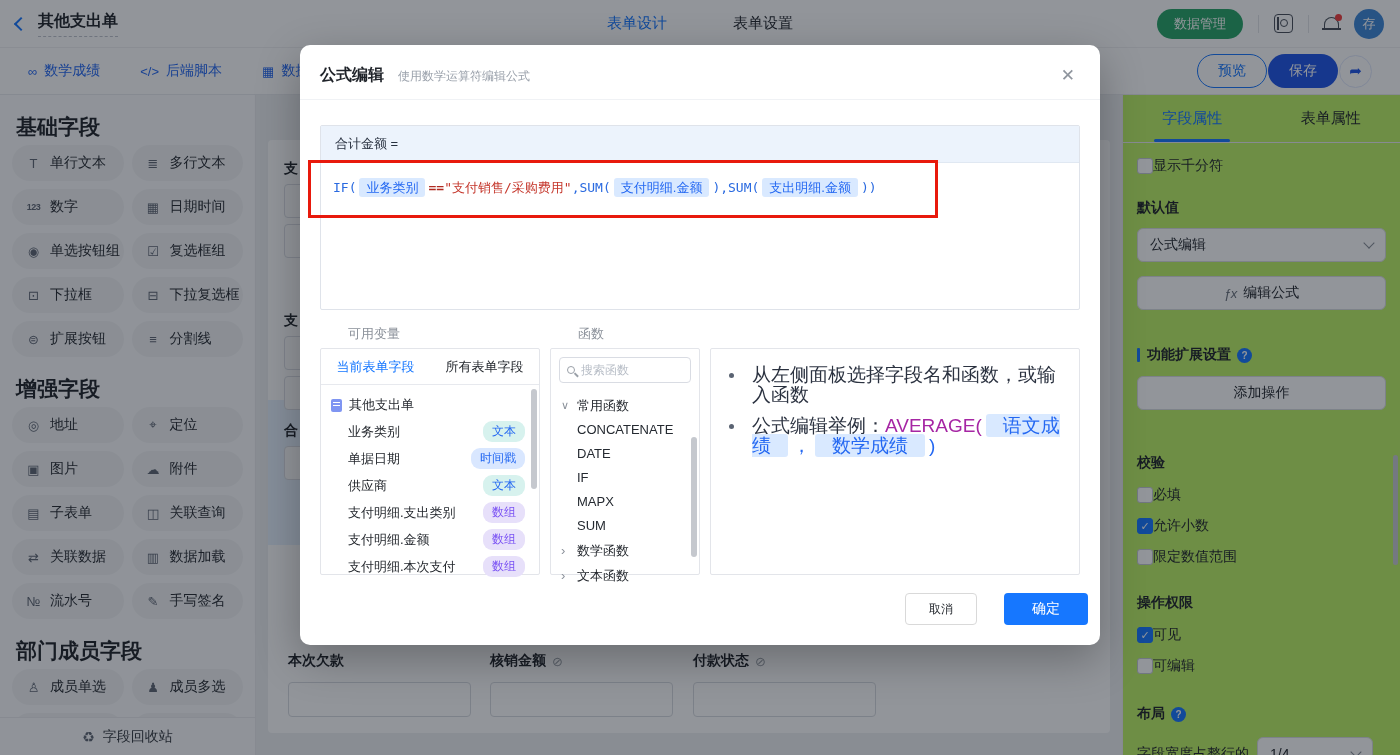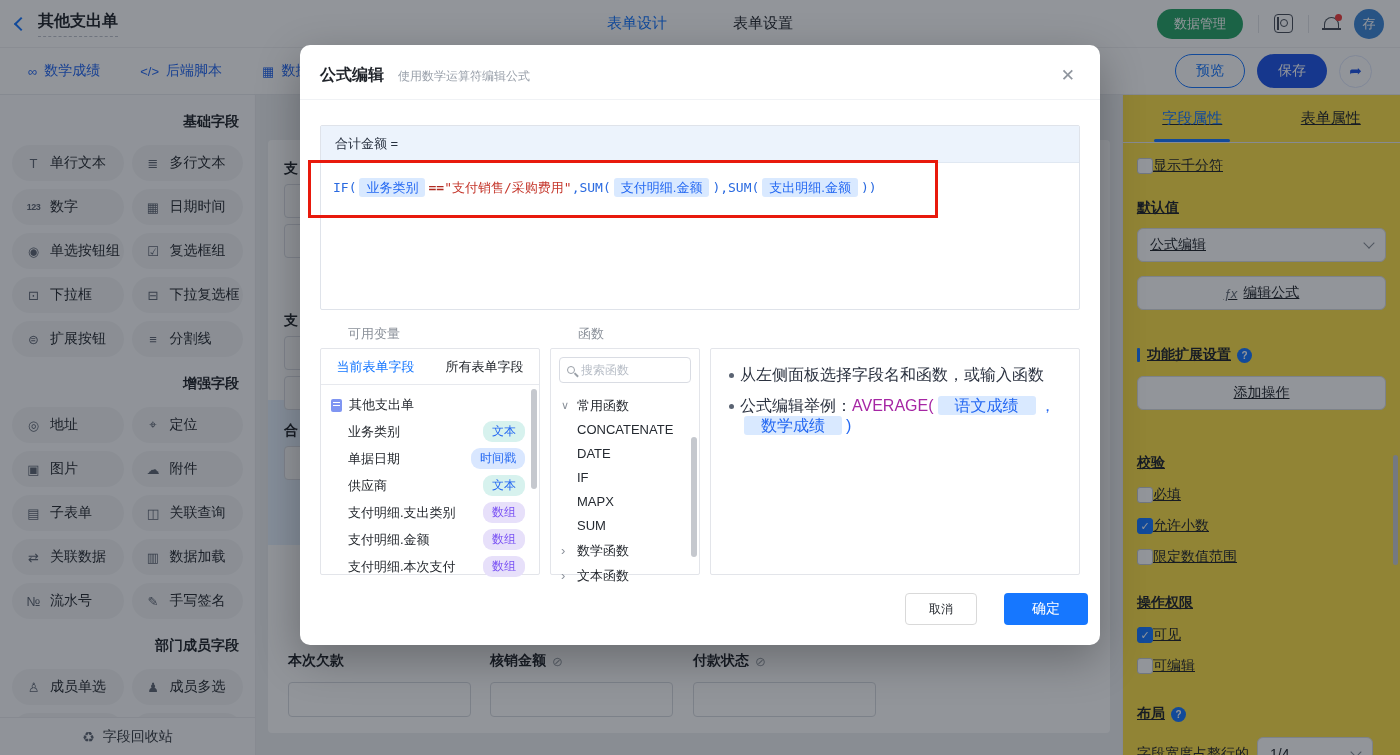--- a/index.html
+++ b/index.html
@@ -28,50 +28,50 @@
   .icon-bell { display:block; width:15px; height:13px; border:1.6px solid #474e58; border-bottom:none; border-radius:8px 8px 1px 1px; }
   .icon-bell::after { content:""; position:absolute; left:-2px; right:-2px; bottom:0; height:1.6px; background:#474e58; }
   .bell-dot { position:absolute; top:-3px; right:-3px; width:7px; height:7px; border-radius:50%; background:#f23c3c; }
   .avatar { width:30px; height:30px; border-radius:50%; background:#3d87d8; color:#fff; font-size:13px;
     display:flex; align-items:center; justify-content:center; cursor:pointer; }
   
   .toolbar { position:absolute; top:48px; left:0; right:0; height:47px; background:#fff;
     display:flex; align-items:center; padding:0 28px; border-bottom:1px solid #e9ebee; }
   .tb-item { display:flex; align-items:center; gap:7px; color:#2468f2; font-size:14px; margin-right:40px; cursor:pointer; }
   .tb-ic { font-size:13px; }
-  .toolbar-right { margin-left:auto; display:flex; align-items:center; gap:12px; }
+  .toolbar-right { margin-left:auto; display:flex; align-items:center; gap:1px; }
   .btn-preview { background:#fff; border:1px solid #1677ff; color:#1677ff; border-radius:17px; padding:7px 20px; font-size:14px; cursor:pointer; }
   .btn-save { background:#1e55e8; border:none; color:#fff; border-radius:17px; padding:8px 21px; font-size:14px; cursor:pointer; }
   .btn-share { width:33px; height:33px; border-radius:50%; background:#fff; border:1px solid #dfe7fb; color:#1e55e8;
     display:flex; align-items:center; justify-content:center; cursor:pointer; }
   .share-ic::after { content:"➦"; font-size:15px; color:#1e55e8; }
   
   .sidebar { position:absolute; top:95px; left:0; bottom:0; width:256px; background:#fcfcfd;
     border-right:1px solid #ececee; padding:0 12px; overflow:hidden; }
-  .sec-title { font-size:14px; font-weight:700; margin:18px 4px 12px; height:20px;text-align:right; }
+  .sec-title { font-size:21px; font-weight:700; margin:18px 4px 12px; height:20px; }
   .pill-grid { display:grid; grid-template-columns:1fr 1fr; gap:8px; }
   .fpill { height:36px; background:#f2f3f5; border-radius:18px; display:flex; align-items:center; gap:8px;
     padding-left:13px; font-size:14px; color:#272b31; cursor:grab; }
   .fpill .ic { width:17px; text-align:center; color:#5f6673; font-size:13px; flex:none; }
   .ic-123 { font-size:9px !important; font-weight:700; letter-spacing:-0.5px; }
   .sidebar-bottom { position:absolute; left:0; right:0; bottom:0; height:38px; background:#fcfcfd; border-top:1px solid #ececee;
     display:flex; align-items:center; justify-content:center; gap:8px; font-size:14px; color:#353a41; cursor:pointer; }
   .recycle-ic { color:#5f6673; font-size:14px; }
   
   .canvas { position:absolute; top:95px; left:256px; right:278px; bottom:0; background:#eef0f2; }
   .card { position:absolute; left:12px; top:45px; right:12px; bottom:22px; background:#fff; border-radius:4px; }
   .sel-strip { position:absolute; left:0; right:380px; top:260px; height:145px; background:#e8f2ff; }
   .p-label { position:absolute; font-weight:700; font-size:14px; color:#1f2329; }
   .p-box { position:absolute; width:130px; height:34px; border:1px solid #dcdfe5; border-radius:4px; background:#fff; }
   .bf { position:absolute; }
   .bf-label { display:flex; align-items:center; gap:6px; font-weight:700; font-size:14px; }
   .eye-off { color:#9aa0a8; font-size:13px; font-weight:400; }
   .bf-input { width:183px; height:35px; margin-top:12px; border:1px solid #d8dbe0; border-radius:4px; background:#fff; cursor:text; }
   
-  .props { position:absolute; top:95px; right:0; bottom:0; width:278px; background:#fde047; border-left:1px solid #ececee;text-decoration:underline; }
+  .props { position:absolute; top:95px; right:0; bottom:0; width:278px; background:#bef264; border-left:1px solid #ececee; }
   .ptabs { height:48px; display:flex; border-bottom:1px solid #ebedf0; }
   .ptab { flex:1; position:relative; display:flex; align-items:center; justify-content:center; font-size:15px; cursor:pointer; }
   .ptab.active { color:#1677ff; font-weight:500; }
   .ptab.active::after { content:""; position:absolute; bottom:0; left:50%; transform:translateX(-50%);
     width:76px; height:3px; background:#1677ff; border-radius:2px; }
   .pcontent { padding:14px 14px 0; }
   .chkrow { display:flex; align-items:center; gap:0; font-size:14px; margin-bottom:13px; cursor:pointer; }
   .cbox { width:16px; height:16px; flex:none; border:1px solid #c4c9d1; border-radius:3px; background:#fff; }
   .cbox.on { background:#1677ff; border-color:#1677ff; position:relative; }
   .cbox.on::after { content:"✓"; position:absolute; inset:0; color:#fff; font-size:11px; line-height:15px; text-align:center; }
@@ -134,21 +134,21 @@
     font-family:"Liberation Sans","DejaVu Sans",sans-serif; background:transparent; }
   .fp-search input::placeholder { color:#b8bec7; }
   .fp-tree { font-size:13px; padding:2px 0; }
   .fp-group { display:flex; align-items:center; gap:6px; height:25px; padding:0 10px; cursor:pointer; }
   .tw { color:#8a9099; font-size:11px; width:10px; }
   .tw-open::before { content:"∨"; }
   .tw-closed::before { content:"›"; font-size:13px; }
   .fp-item { height:24px; line-height:24px; padding-left:26px; color:#252a31; cursor:pointer; }
   .fp-scroll { position:absolute; right:2px; top:88px; width:6px; height:120px; background:#c5c8ce; border-radius:3px; cursor:pointer; }
   .hp { left:410px; width:370px; padding:16px 18px; }
-  .hp-row { display:flex; gap:6px; margin-bottom:11px; font-size:16px; color:#2b3240; line-height:20px; }
+  .hp-row { display:flex; gap:18px; margin-bottom:11px; font-size:19px; color:#2b3240; line-height:20px;justify-content:center; }
   .dot { width:5px; height:5px; border-radius:50%; background:#5a6372; margin-top:8px; flex:none; }
   .fnp { color:#a626a4; }
   .bluec { color:#2468f2; }
   .htok { background:#d9e9ff; color:#2468f2; padding:1px 17px; border-radius:3px; margin:0 4px; }
   .btn-cancel { position:absolute; right:123px; top:548px; width:72px; height:32px; background:#fff;
     border:1px solid #d9d9d9; border-radius:4px; font-size:12px; color:#1f2329; cursor:pointer; }
   .btn-ok { position:absolute; right:12px; top:548px; width:84px; height:32px; background:#1677ff;
     border:none; border-radius:4px; font-size:14px; color:#fff; cursor:pointer; }
 </style>
 </head>

